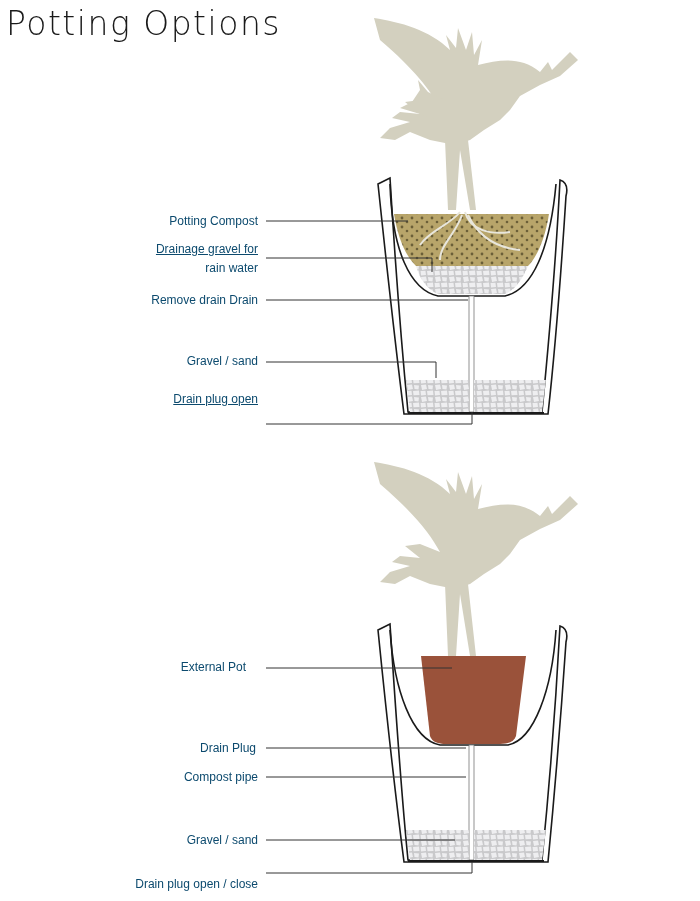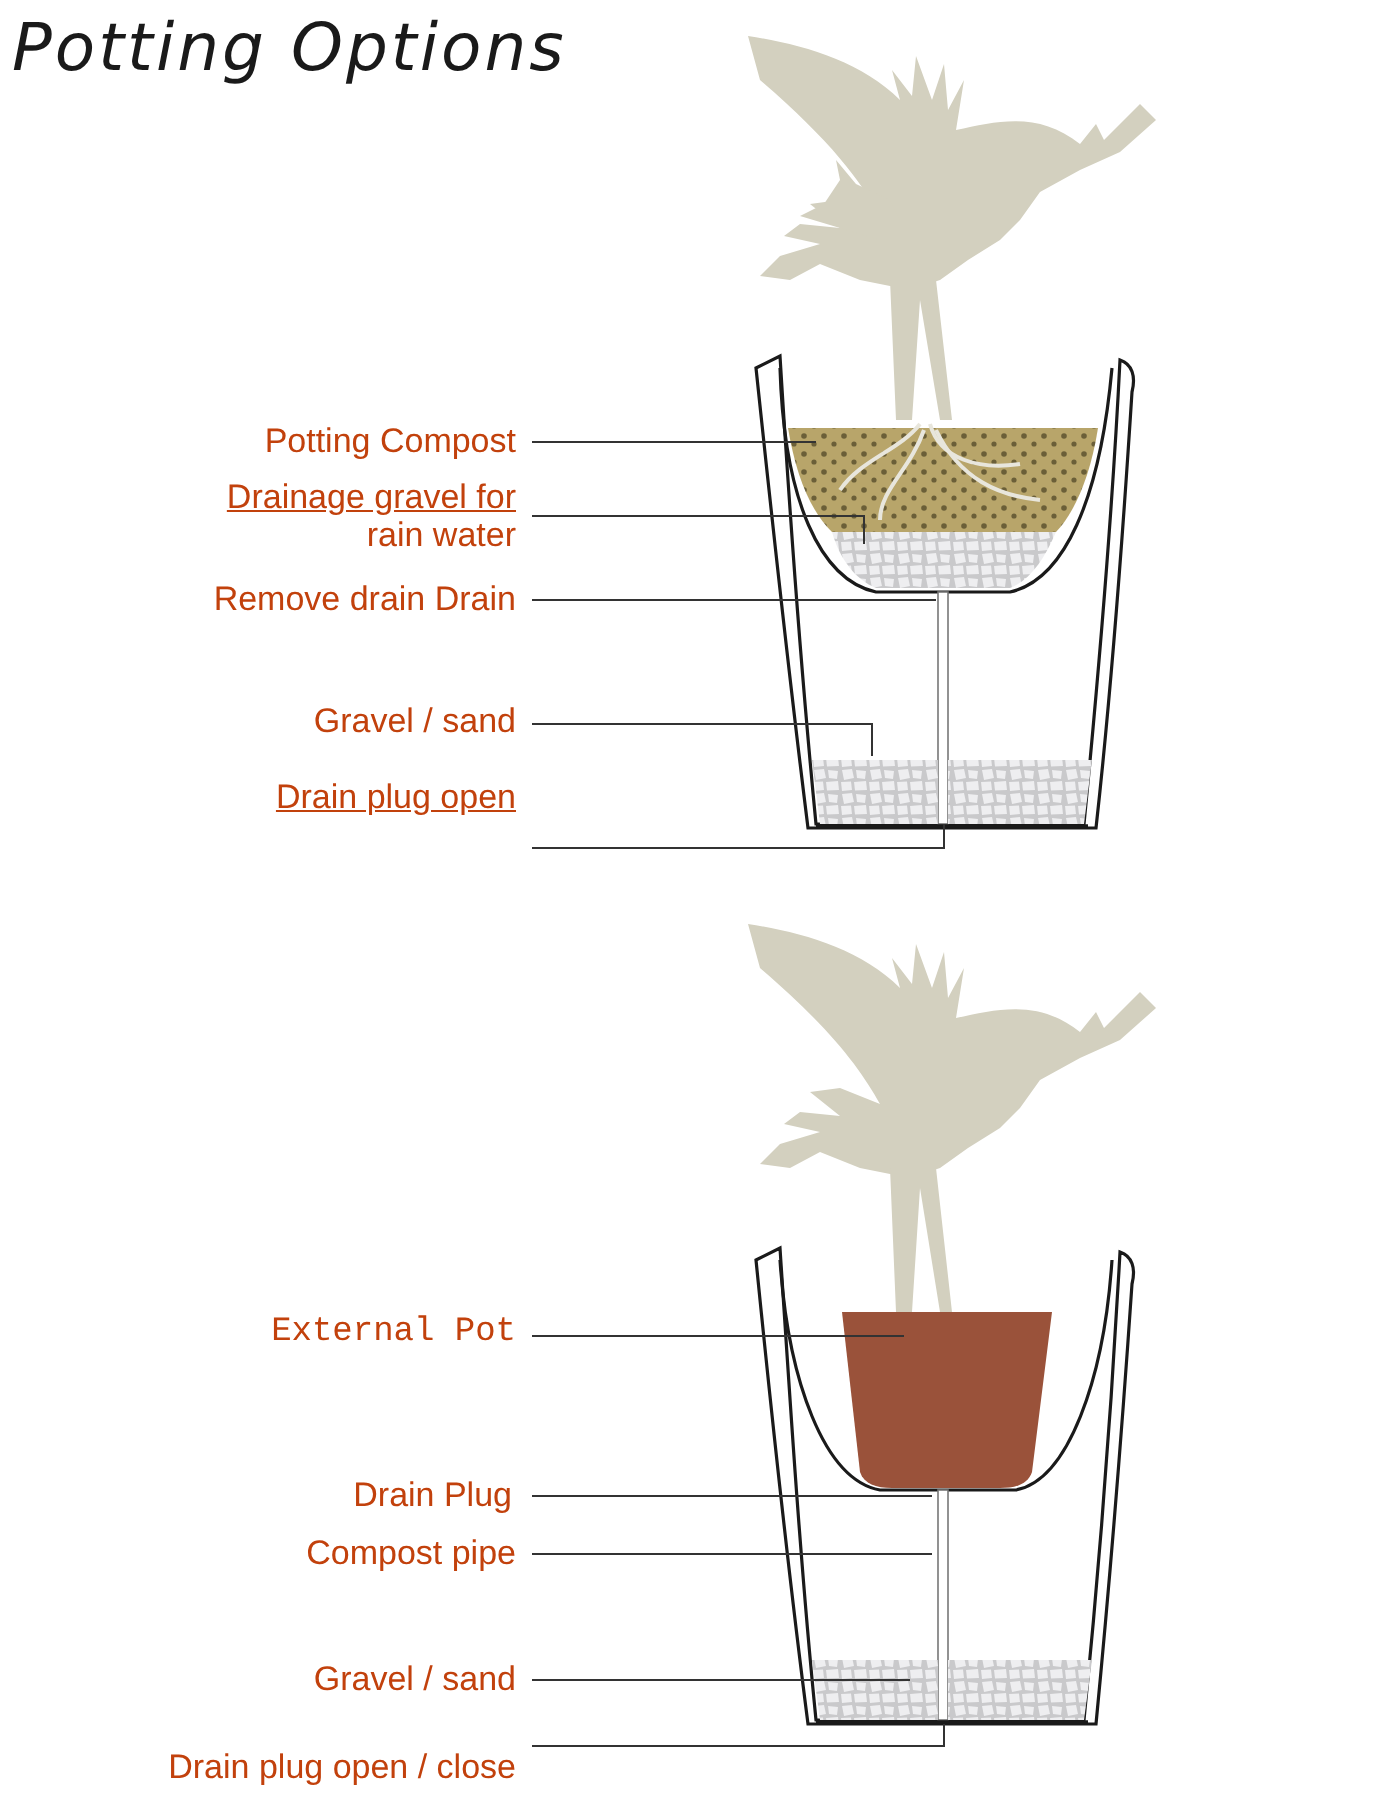--- a/index.html
+++ b/index.html
@@ -1,18 +1,18 @@
 <!DOCTYPE html>
 <html><head>
 <meta charset="utf-8">
 <style>
   html, body { margin:0; padding:0; background:#ffffff; }
   body { width:700px; height:901px; position:relative; overflow:hidden; font-family:"Liberation Sans", sans-serif; color:#231f20; }
-  .title { position:absolute; left:6px; top:4px; font-family:"DejaVu Sans", sans-serif; font-size:33px; font-weight:300; letter-spacing:1.5px; color:#1a1a1a; margin:0;font-style:italic; }
-  .lbl { position:absolute; font-size:17px; color:#c2410c; line-height:20px; white-space:nowrap; }
+  .title { position:absolute; left:6px; top:4px; font-family:"DejaVu Sans", sans-serif; font-size:33px; font-weight:300; letter-spacing:1.5px; color:#1a1a1a; margin:0; }
+  .lbl { position:absolute; font-size:12px; color:#0c4a6e; line-height:20px; white-space:nowrap; }
   svg.diagram { position:absolute; left:0; top:0; }
 </style>
 </head>
 <body>
 
 <h1 class="title">Potting Options</h1>
 
 <svg class="diagram" width="700" height="901" viewBox="0 0 700 901">
   <defs>
     <pattern id="gravelPat" width="14" height="12" patternUnits="userSpaceOnUse">
@@ -90,17 +90,17 @@
   </g>
 </svg>
 
 <div class="lbl" style="right:442px; top:211px;">Potting Compost</div>
 <div class="lbl" style="right:442px; top:239px;text-decoration:underline;">Drainage gravel for</div>
 <div class="lbl" style="right:442px; top:258px;padding-left:16px;">rain water</div>
 <div class="lbl" style="right:442px; top:290px;">Remove drain Drain</div>
 <div class="lbl" style="right:442px; top:351px;">Gravel / sand</div>
 <div class="lbl" style="right:442px; top:389px;text-decoration:underline;">Drain plug open</div>
 
-<div class="lbl" style="right:442px; top:657px;font-family:Liberation Mono, monospace;">External Pot</div>
+<div class="lbl" style="right:454px; top:657px;">External Pot</div>
 <div class="lbl" style="right:444px; top:738px;">Drain Plug</div>
 <div class="lbl" style="right:442px; top:767px;">Compost pipe</div>
 <div class="lbl" style="right:442px; top:830px;">Gravel / sand</div>
 <div class="lbl" style="right:442px; top:863px;margin-top:11px;">Drain plug open / close</div>
 
 </body></html>

